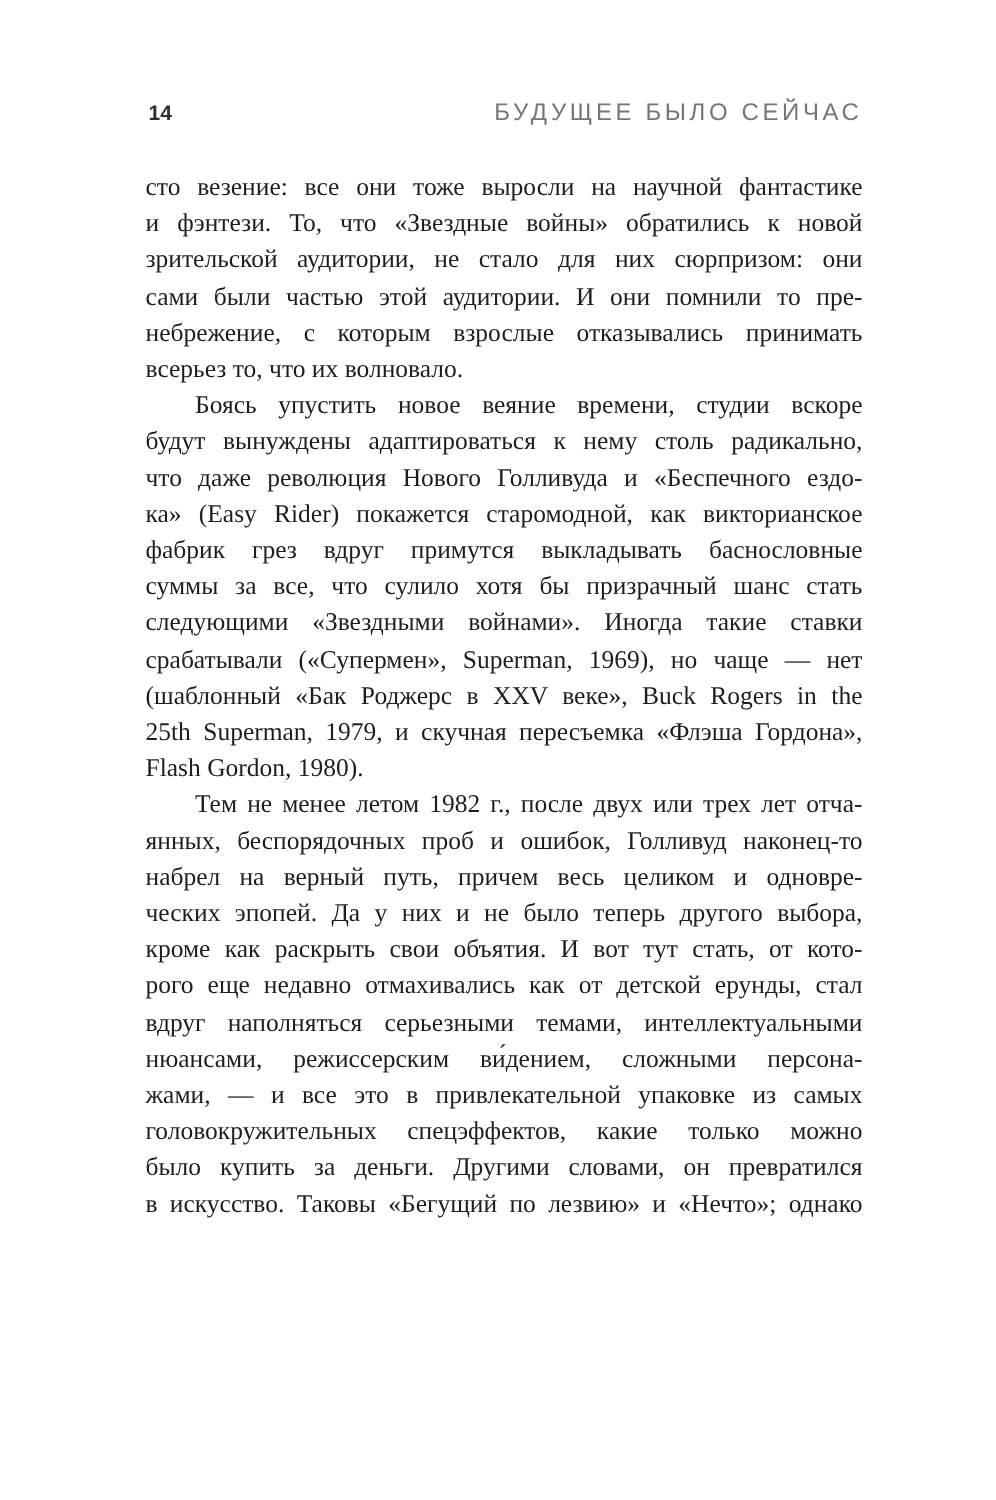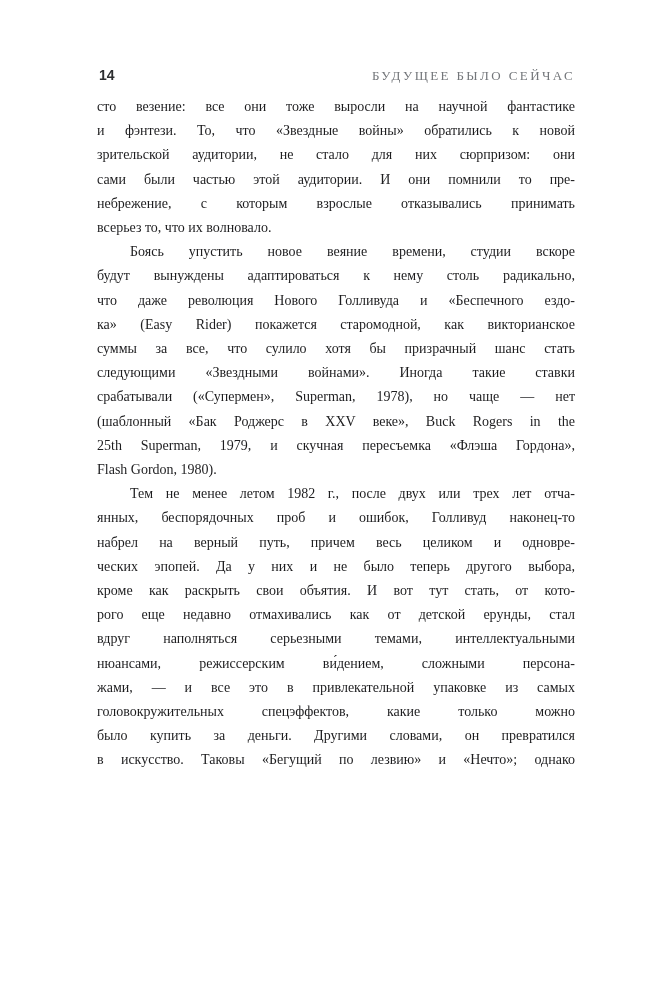--- a/index.html
+++ b/index.html
@@ -24,33 +24,33 @@
     justify-content: space-between;
     align-items: baseline;
   }
   .pagenum {
     font-family: "Liberation Sans", sans-serif;
     font-weight: 700;
     font-size: 14px;
     color: var(--pagenum, #2c2e30);
   }
   .runhead {
-    font-family: Liberation Serif, serif;
+    font-family: Liberation Sans, sans-serif;
     font-weight: 500;
-    font-size: 13px;
+    font-size: 16px;
     letter-spacing: 2.4px;
     color: var(--runhead, #73767a);
     text-transform: uppercase;
   }
   .bodytext {
     position: absolute;
-    top: 95px;
+    top: 113px;
     left: 97px;
     width: 478px;
-    font-size: 14px;
+    font-size: 17px;
     line-height: 24.2px;
     color: var(--text, #1d1d1f);
   }
   .para { margin: 0; }
   .line {
     text-align: justify;
     text-align-last: justify;
   }
   .line.indent { text-indent: 33px; }
   .line.lastline { text-align-last: left; }
@@ -74,23 +74,24 @@
       <div class="line">сами были частью этой аудитории. И они помнили то пре-</div>
       <div class="line">небрежение, с которым взрослые отказывались принимать</div>
       <div class="line lastline">всерьез то, что их волновало.</div>
     </div>
 
     <div class="para">
       <div class="line indent">Боясь упустить новое веяние времени, студии вскоре</div>
       <div class="line">будут вынуждены адаптироваться к нему столь радикально,</div>
       <div class="line">что даже революция Нового Голливуда и «Беспечного ездо-</div>
       <div class="line">ка» (Easy Rider) покажется старомодной, как викторианское</div>
+      <div class="line">фабрик грез вдруг примутся выкладывать баснословные</div>
       <div class="line">суммы за все, что сулило хотя бы призрачный шанс стать</div>
       <div class="line">следующими «Звездными войнами». Иногда такие ставки</div>
-      <div class="line">срабатывали («Супермен», Superman, 1978), но чаще — нет</div>
+      <div class="line">срабатывали («Супермен», Superman, 1969), но чаще — нет</div>
       <div class="line">(шаблонный «Бак Роджерс в XXV веке», Buck Rogers in the</div>
       <div class="line">25th Superman, 1979, и скучная пересъемка «Флэша Гордона»,</div>
       <div class="line lastline">Flash Gordon, 1980).</div>
     </div>
 
     <div class="para">
       <div class="line indent">Тем не менее летом 1982 г., после двух или трех лет отча-</div>
       <div class="line">янных, беспорядочных проб и ошибок, Голливуд наконец-то</div>
       <div class="line">набрел на верный путь, причем весь целиком и одновре-</div>
       <div class="line">ческих эпопей. Да у них и не было теперь другого выбора,</div>

